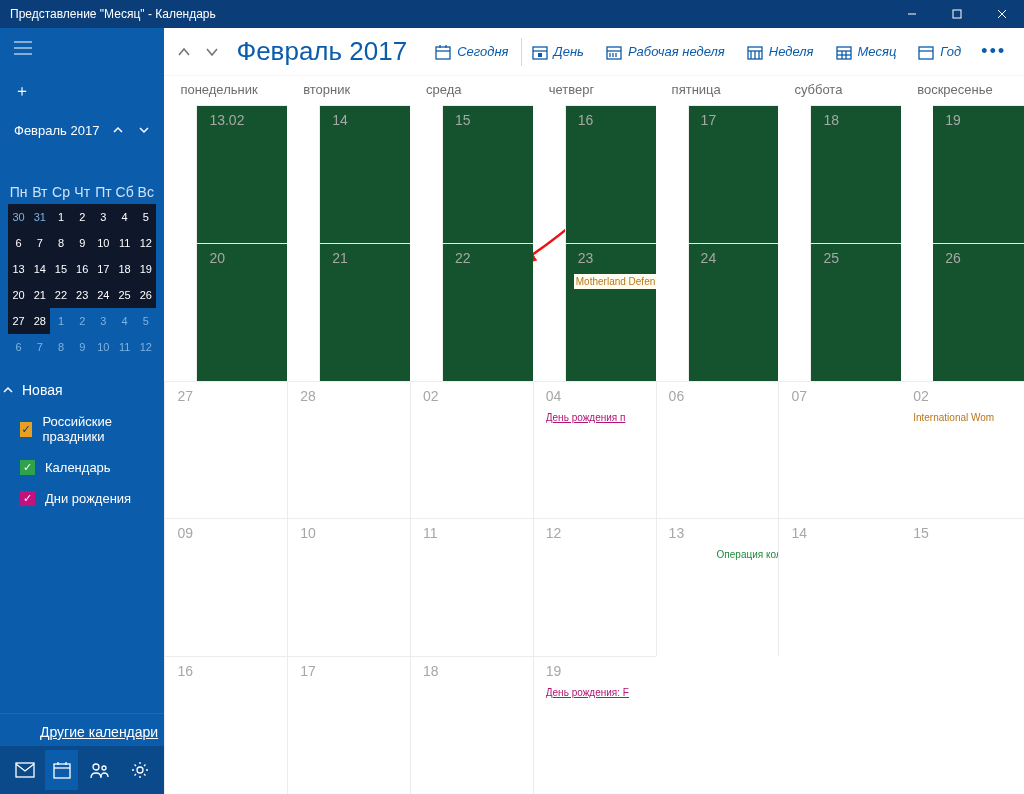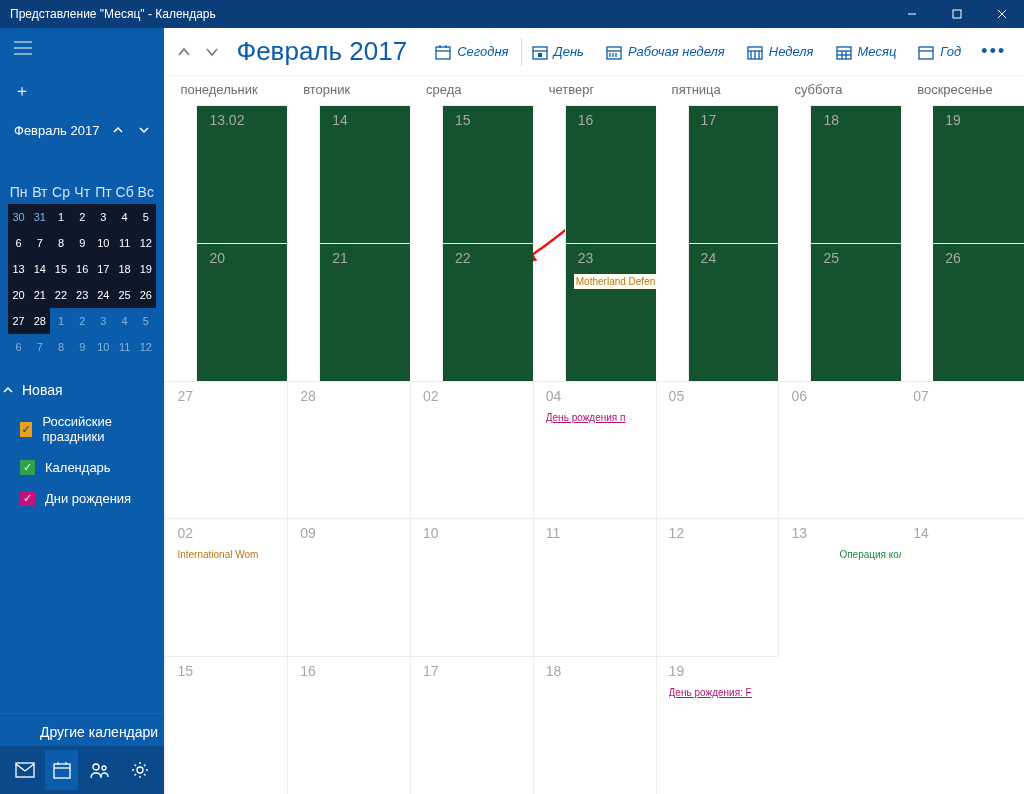--- a/index.html
+++ b/index.html
@@ -37,21 +37,21 @@
 
   .cal-section { padding: 10px 14px 0 2px; }
   .cal-section-header { display: flex; align-items: center; gap: 8px; font-size: 14px; padding: 4px 0 8px 0; }
   .cal-list { padding-left: 18px; }
   .cal-item { display: flex; align-items: center; gap: 10px; font-size: 13px; padding: 8px 0; }
   .chk { width: 15px; height: 15px; border: 1px solid #fff; display:flex;align-items:center;justify-content:center; font-size:11px; line-height:1; }
   .chk.orange { background:#e7a022; border-color:#e7a022; color:#10355c; }
   .chk.green  { background:#2ea34b; border-color:#2ea34b; color:#fff; }
   .chk.magenta{ background:#c4127d; border-color:#c4127d; color:#fff; }
 
-  .other-cals { position: absolute; left:0; right:0; bottom: 48px; padding: 10px 6px 6px 40px; font-size: 14px; border-top: 1px solid rgba(255,255,255,0.08); }
+  .other-cals { position: absolute; left:0; right:0; bottom: 48px; padding: 10px 6px 6px 40px; font-size: 14px; border-top: 1px solid rgba(255,255,255,0.08); text-decoration: underline; }
 
   .bottom-bar { position:absolute; left:0; right:0; bottom:0; height:48px; background:#0a4a8a; display:flex; align-items:center; padding: 0 8px; gap: 4px; }
   .bottom-bar .bicon { width:40px; height:40px; display:flex; align-items:center; justify-content:center; }
   .bottom-bar .bicon.active { background:#0b5cab; }
   .bottom-bar .spacer { flex:1; }
   .bicon svg { stroke:#fff; fill:none; stroke-width:1.3; }
 
   
   .mhdr { height: 48px; display:flex; align-items:center; padding-right: 10px; border-bottom: 1px solid #f5f5f5;}
   .mhdr .month-nav { display:flex; align-items:center; padding-left:6px; gap: 0; }
@@ -398,23 +398,20 @@
           <div class="dnum">28</div>
         </div>
         <div class="day">
           <div class="dnum">02</div>
         </div>
         <div class="day">
           <div class="dnum">04</div>
           <div class="event magenta">День рождения п</div>
         </div>
         <div class="day">
-          <div class="dnum">05</div>
-        </div>
-        <div class="day">
           <div class="dnum">06</div>
         </div>
         <div class="day">
           <div class="dnum">07</div>
         </div>
         <div class="day">
           <div class="dnum">02</div>
           <div class="event orange">International Wom</div>
         </div>
         <div class="day">

